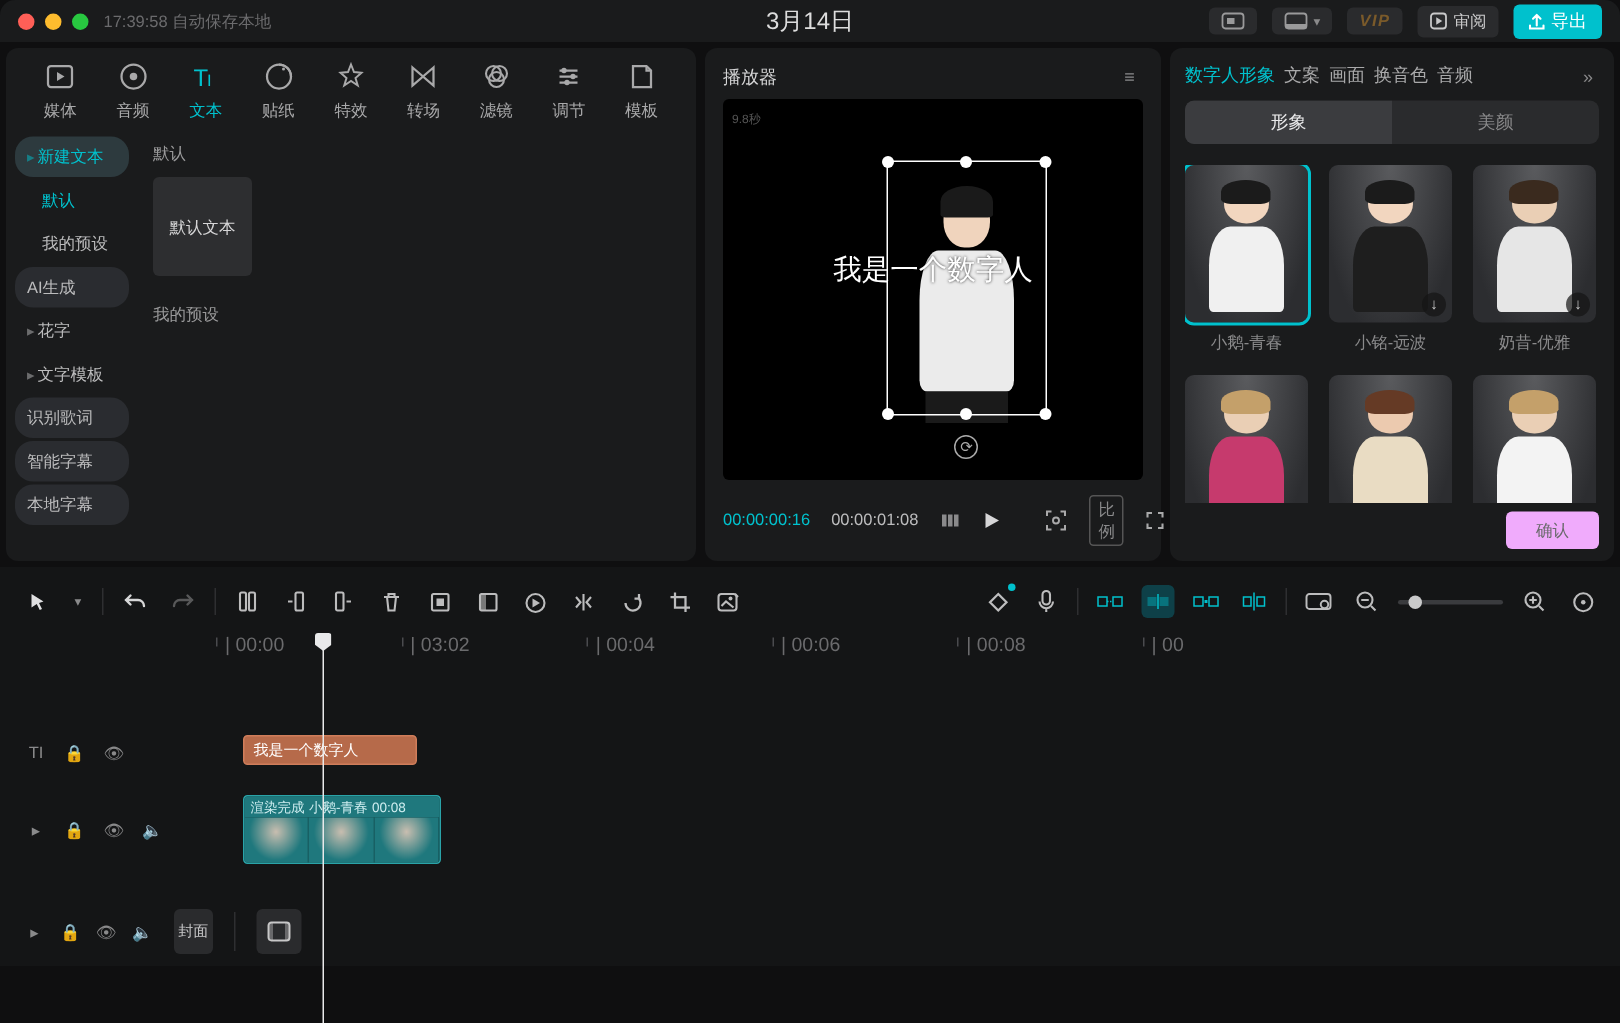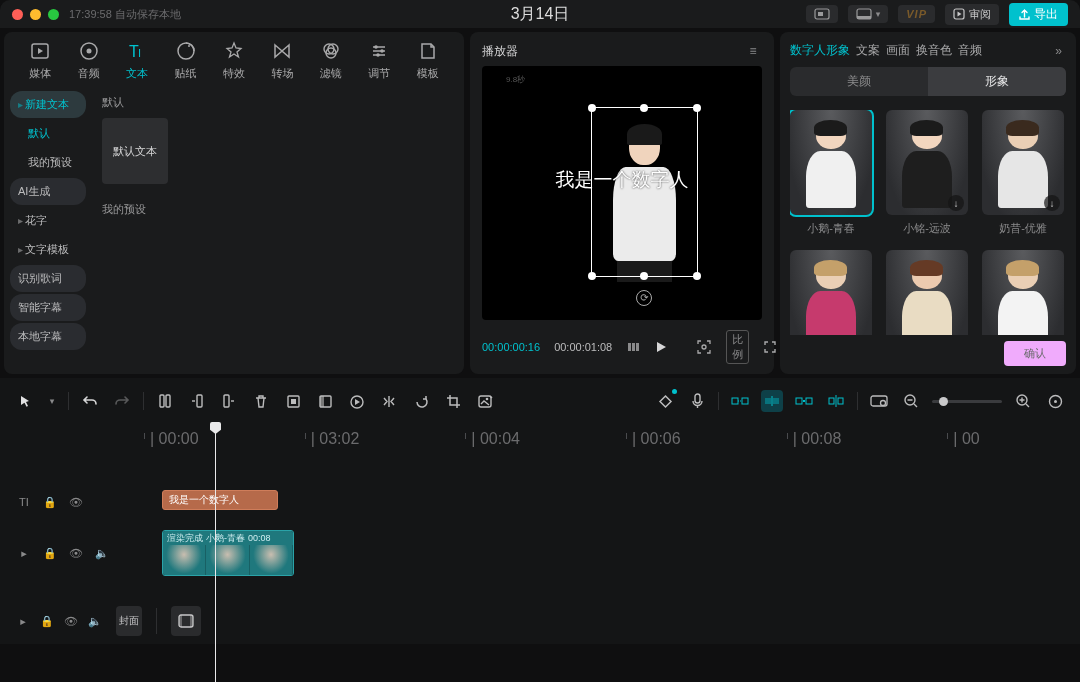--- a/index.html
+++ b/index.html
@@ -48,21 +48,21 @@
 .handle { position:absolute; width:8px;height:8px;background:#fff;border-radius:50%;}
 .h-nw{left:-4px;top:-4px}.h-ne{right:-4px;top:-4px}.h-sw{left:-4px;bottom:-4px}.h-se{right:-4px;bottom:-4px}
 .h-n{left:50%;margin-left:-4px;top:-4px}.h-s{left:50%;margin-left:-4px;bottom:-4px}
 .rot{position:absolute;left:50%;bottom:-30px;margin-left:-8px;width:16px;height:16px;border:1px solid #aaa;border-radius:50%;display:flex;align-items:center;justify-content:center;color:#aaa;font-size:10px;}
 .avatar-body { position:absolute; left:44%; top:24%; width:28%; height:58%; }
 .ab-head{width:40%;height:26%;background:#f0d4bd;border-radius:50% 50% 45% 45%;margin:0 auto;}
 .ab-hair{width:44%;height:14%;background:#1a1a1a;border-radius:50% 50% 10% 10%;margin:-2% auto 0;position:absolute;left:28%;top:-1%;}
 .ab-torso{width:80%;height:64%;background:#ebebeb;border-radius:20% 20% 8% 8%/35% 35% 8% 8%;margin:2% auto 0;}
 .ab-pants{width:70%;height:14%;background:#1a1a1a;margin:0 auto;}
 .overlay-text { position: absolute; left: 50%; top: 45%; transform: translate(-50%,-50%); color: #fff; font-size: 19px; font-weight: 500; white-space: nowrap; text-shadow: 0 0 2px rgba(0,0,0,.8); }
-.watermark { position:absolute; left:24px; top:8px; font-size:8px; color:#555;}
+.watermark { position:absolute; left:6px; top:8px; font-size:8px; color:#555;}
 .pl-ctrl { display: flex; align-items: center; gap: 14px; padding-top: 10px; color: #8a8a8b; }
 .pl-ctrl .tc { color: #00c1cd; font-size: 11px; }
 .pl-ctrl .tc2 { color: #bcbcbd; font-size: 11px; }
 .pl-ctrl .spacer { flex:1; }
 .pl-ctrl .ic { width:16px;height:16px;display:flex;align-items:center;justify-content:center;cursor:pointer;}
 .ratio { font-size:11px; padding:1px 5px; border:1px solid #555; border-radius:3px;}
 
 
 .insp-panel { flex: 1; display: flex; flex-direction: column; padding: 8px 10px; }
 .insp-tabs { display: flex; gap: 6px; align-items: center; padding: 2px 0 8px; }
@@ -95,21 +95,21 @@
 .tl-toolbar .sep { width: 1px; height: 18px; background: #2e2f31; }
 .tl-toolbar .grow { flex:1; }
 .tl-toolbar .disabled { opacity:.35; }
 .mic-dot{width:5px;height:5px;background:#00c1cd;border-radius:50%;position:absolute;right:-1px;top:-1px;}
 .tl-toolbar .accent { color:#00c1cd; }
 .tl-toolbar .accent-bg { background:#0e4048; border-radius:4px; }
 .slider { width: 70px; height: 3px; background: #3a3b3e; border-radius: 2px; position: relative; }
 .slider .knob { position:absolute; left:10%; top:-3px; width:9px;height:9px;background:#c9c9ca;border-radius:50%;}
 
 .ruler-wrap { position: relative; height: 26px; }
-.ruler { display: flex; align-items: flex-end; height: 100%; padding-left: 140px; color: #6b6b6d; font-size: 16px; gap: 112px; }
+.ruler { display: flex; height: 100%; padding-left: 140px; color: #6b6b6d; font-size: 13px; gap: 84px; }
 .tick { position: relative; }
 .tick::before { content:""; position:absolute; left:-6px; top:3px; width:1px; height:6px; background:#4a4b4e;}
 .playhead { position: absolute; left: 205px; top: 2px; width: 1px; height: 260px; background: #e9e9ea; z-index: 5; }
 .playhead::before { content:""; position:absolute; left:-5px; top:-2px; width:11px; height:12px; background:#e9e9ea; border-radius:2px 2px 0 0; clip-path: polygon(0 0,100% 0,100% 65%,50% 100%,0 65%);}
 
 .tracks { padding-top: 10px; }
 .track { display: flex; align-items: center; gap: 10px; margin-bottom: 6px; min-height: 40px; }
 .track-head { width: 132px; display: flex; align-items: center; gap: 10px; padding-left: 6px; color: #8a8a8b; }
 .track-head .ti { width:16px; text-align:center; font-size:11px;}
 .track-body { flex: 1; height: 100%; position: relative; }
@@ -334,22 +334,22 @@
   <div class="panel insp-panel">
     <div class="insp-tabs">
       <span class="itab active">数字人形象</span>
       <span class="itab">文案</span>
       <span class="itab">画面</span>
       <span class="itab">换音色</span>
       <span class="itab">音频</span>
       <span class="itab-more">»</span>
     </div>
     <div class="seg">
+      <div class="s on">形象</div>
       <div class="s">美颜</div>
-      <div class="s on">形象</div>
     </div>
     <div class="avatar-grid">
       <div class="av-card">
           <div class="av-img sel">
             <div class="av-person">
               <div class="hr hair1"></div>
               <div class="hd skin1"></div>
               <div class="bd sh1"></div>
             </div>
           </div>

